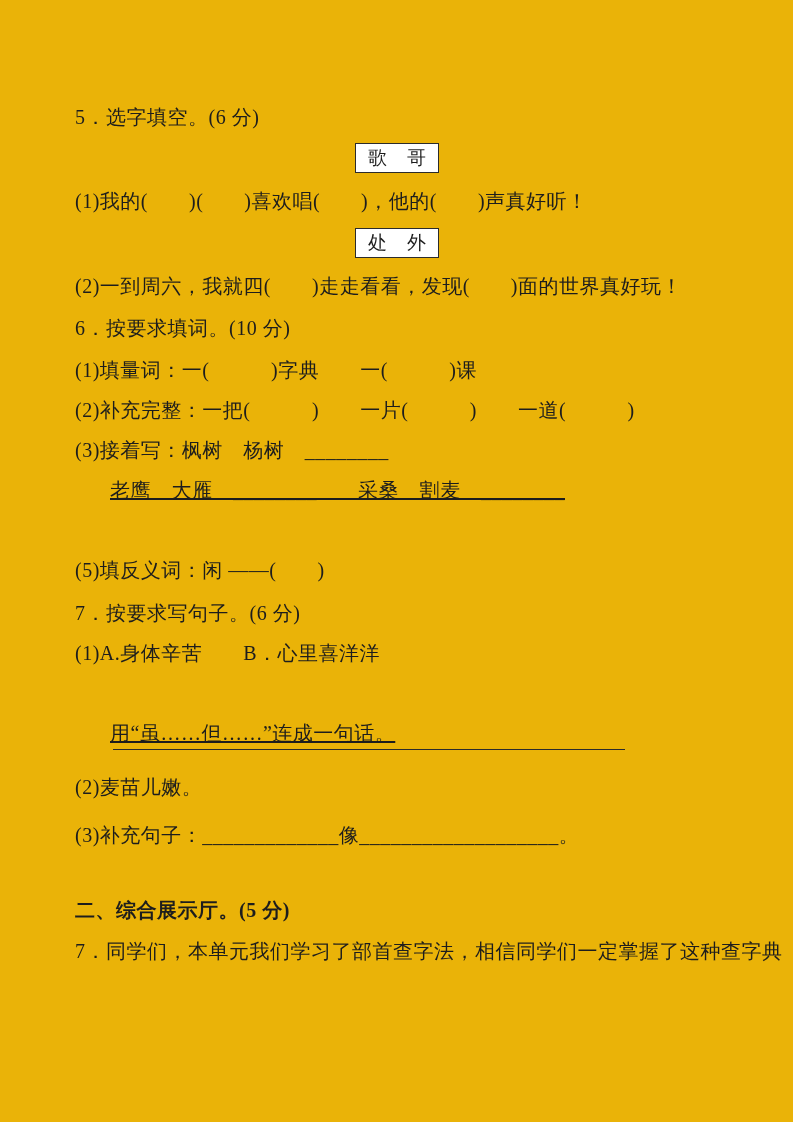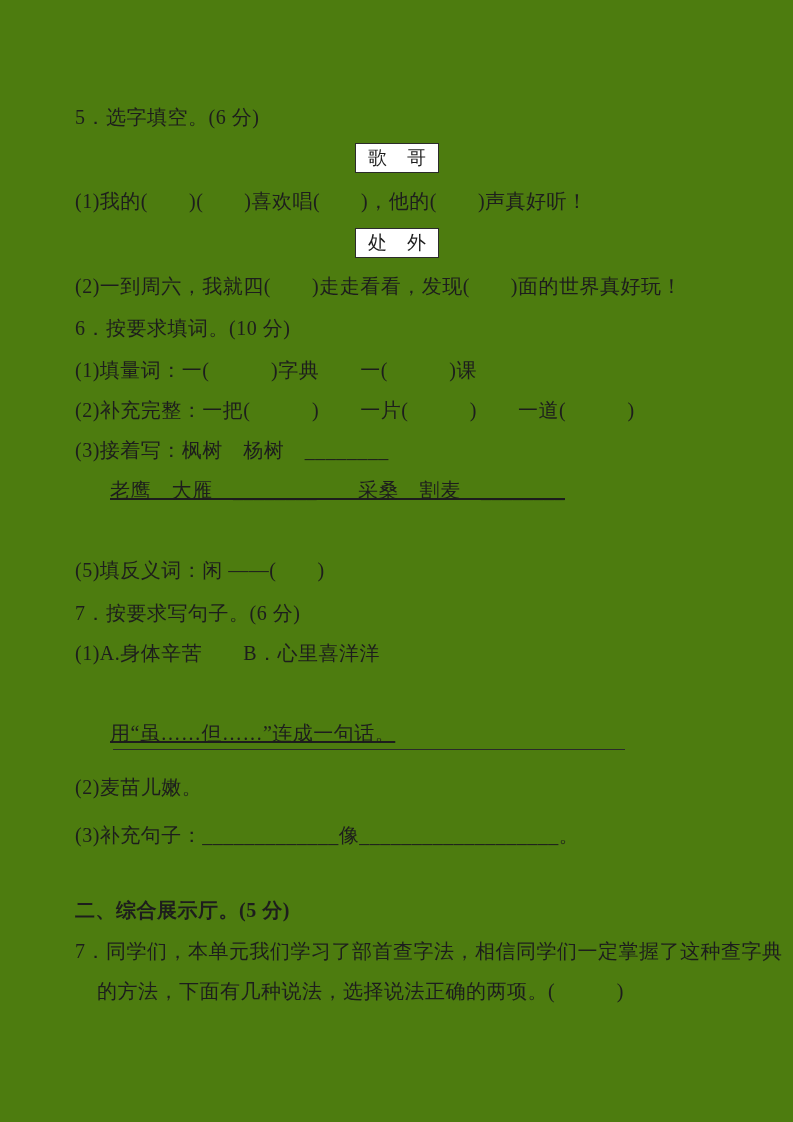--- a/index.html
+++ b/index.html
@@ -5,21 +5,21 @@
   html, body {
     margin: 0;
     padding: 0;
     background: #e8e8e8;
   }
   .page {
     position: relative;
     width: 793px;
     height: 1122px;
     margin: 0 auto;
-    background: #4d7c0f;
+    background: #eab308;
     font-family: "Liberation Serif", "DejaVu Serif", serif;
     color: #1d1d1d;
     overflow: hidden;
   }
   .line {
     position: absolute;
     left: 75px;
     font-size: 20px;
     line-height: 27px;
     white-space: pre;
@@ -95,15 +95,14 @@
 
   <div class="line" style="top:774px">(2)麦苗儿嫩。</div>
 
 
   <div class="line" style="top:822px">(3)补充句子：_____________像___________________。</div>
 
   <div class="line bold" style="top:897px">二、综合展示厅。(5 分)</div>
 
   <div class="line" style="top:938px">7．同学们，本单元我们学习了部首查字法，相信同学们一定掌握了这种查字典</div>
 
-  <div class="line hangind" style="top:978px">的方法，下面有几种说法，选择说法正确的两项。(　　　)</div>
 
 </div>
 
 </body></html>

